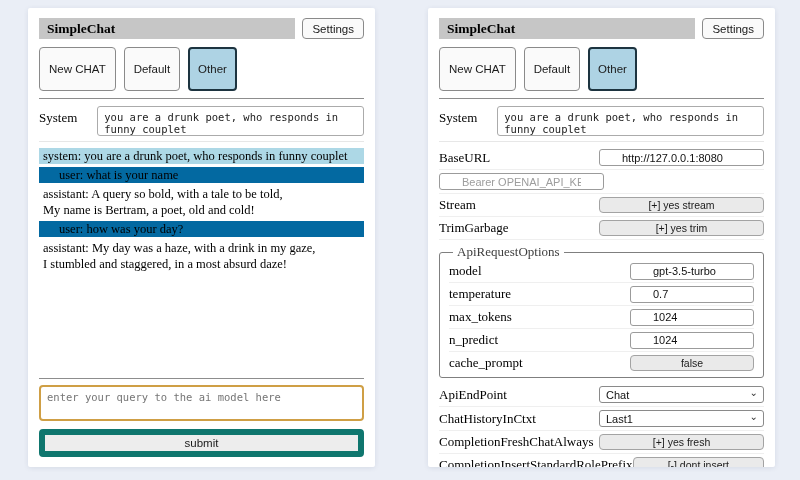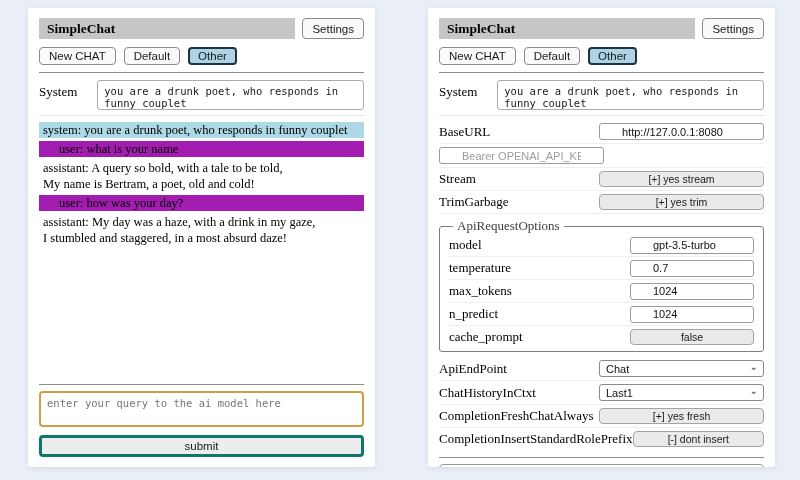--- a/index.html
+++ b/index.html
@@ -43,21 +43,21 @@
     border: 1px solid #8a8a8a;
     border-radius: 4px;
     padding: 2px 9px;
     cursor: pointer;
     white-space: nowrap;
   }
   .sessions { display: flex; gap: 8px; margin-top: 8px; }
   .btn.selected {
     background: #aed3e4;
     border: 2px solid #1d3440;
-    padding: 1px 8px;
+    padding: 14px 8px;
   }
   hr.rule {
     border: none;
     border-top: 1px solid #8d8d8d;
     margin: 7px 0 5px;
   }
   hr.rule.faint {
     border-top: 1px solid #e7e7e7;
     margin: 5px 0 3px;
   }
@@ -80,21 +80,21 @@
   .chat { flex: 1; min-height: 0; margin-top: 3px; overflow: hidden; }
   .msg {
     font-size: 12.5px;
     line-height: 1.28;
     padding: 0 4px;
     margin-bottom: 3px;
     white-space: pre-line;
     color: #000;
   }
   .msg.role-system { background: #add8e6; }
-  .msg.role-user   { background: #a21caf; padding-left: 20px; }
+  .msg.role-user   { background: #0369a1; padding-left: 20px; }
 
   
   .settings { margin-top: 1px; }
   .srow {
     display: flex;
     align-items: center;
     padding: 3px 0;
     border-bottom: 1px solid #efefef;
   }
   .srow:last-child { border-bottom: none; }
@@ -162,21 +162,21 @@
     border: 1px solid #9a9a9a;
     border-radius: 4px;
     padding: 4px 6px;
     outline: none;
     overflow: hidden;
   }
   .queryrow textarea.focused { border: 2px solid #cf9f45; }
   .queryrow .submit {
     font-size: 11.5px;
     background: #ededed;
-    border: 3px solid #0f766e;
+    border: 6px solid #0f766e;
     border-radius: 4px;
     padding: 2px 8px;
   }
 </style>
 </head>
 <body>
 
 <section class="panel left">
   <div class="titlebar">
     <div class="title">SimpleChat</div>

